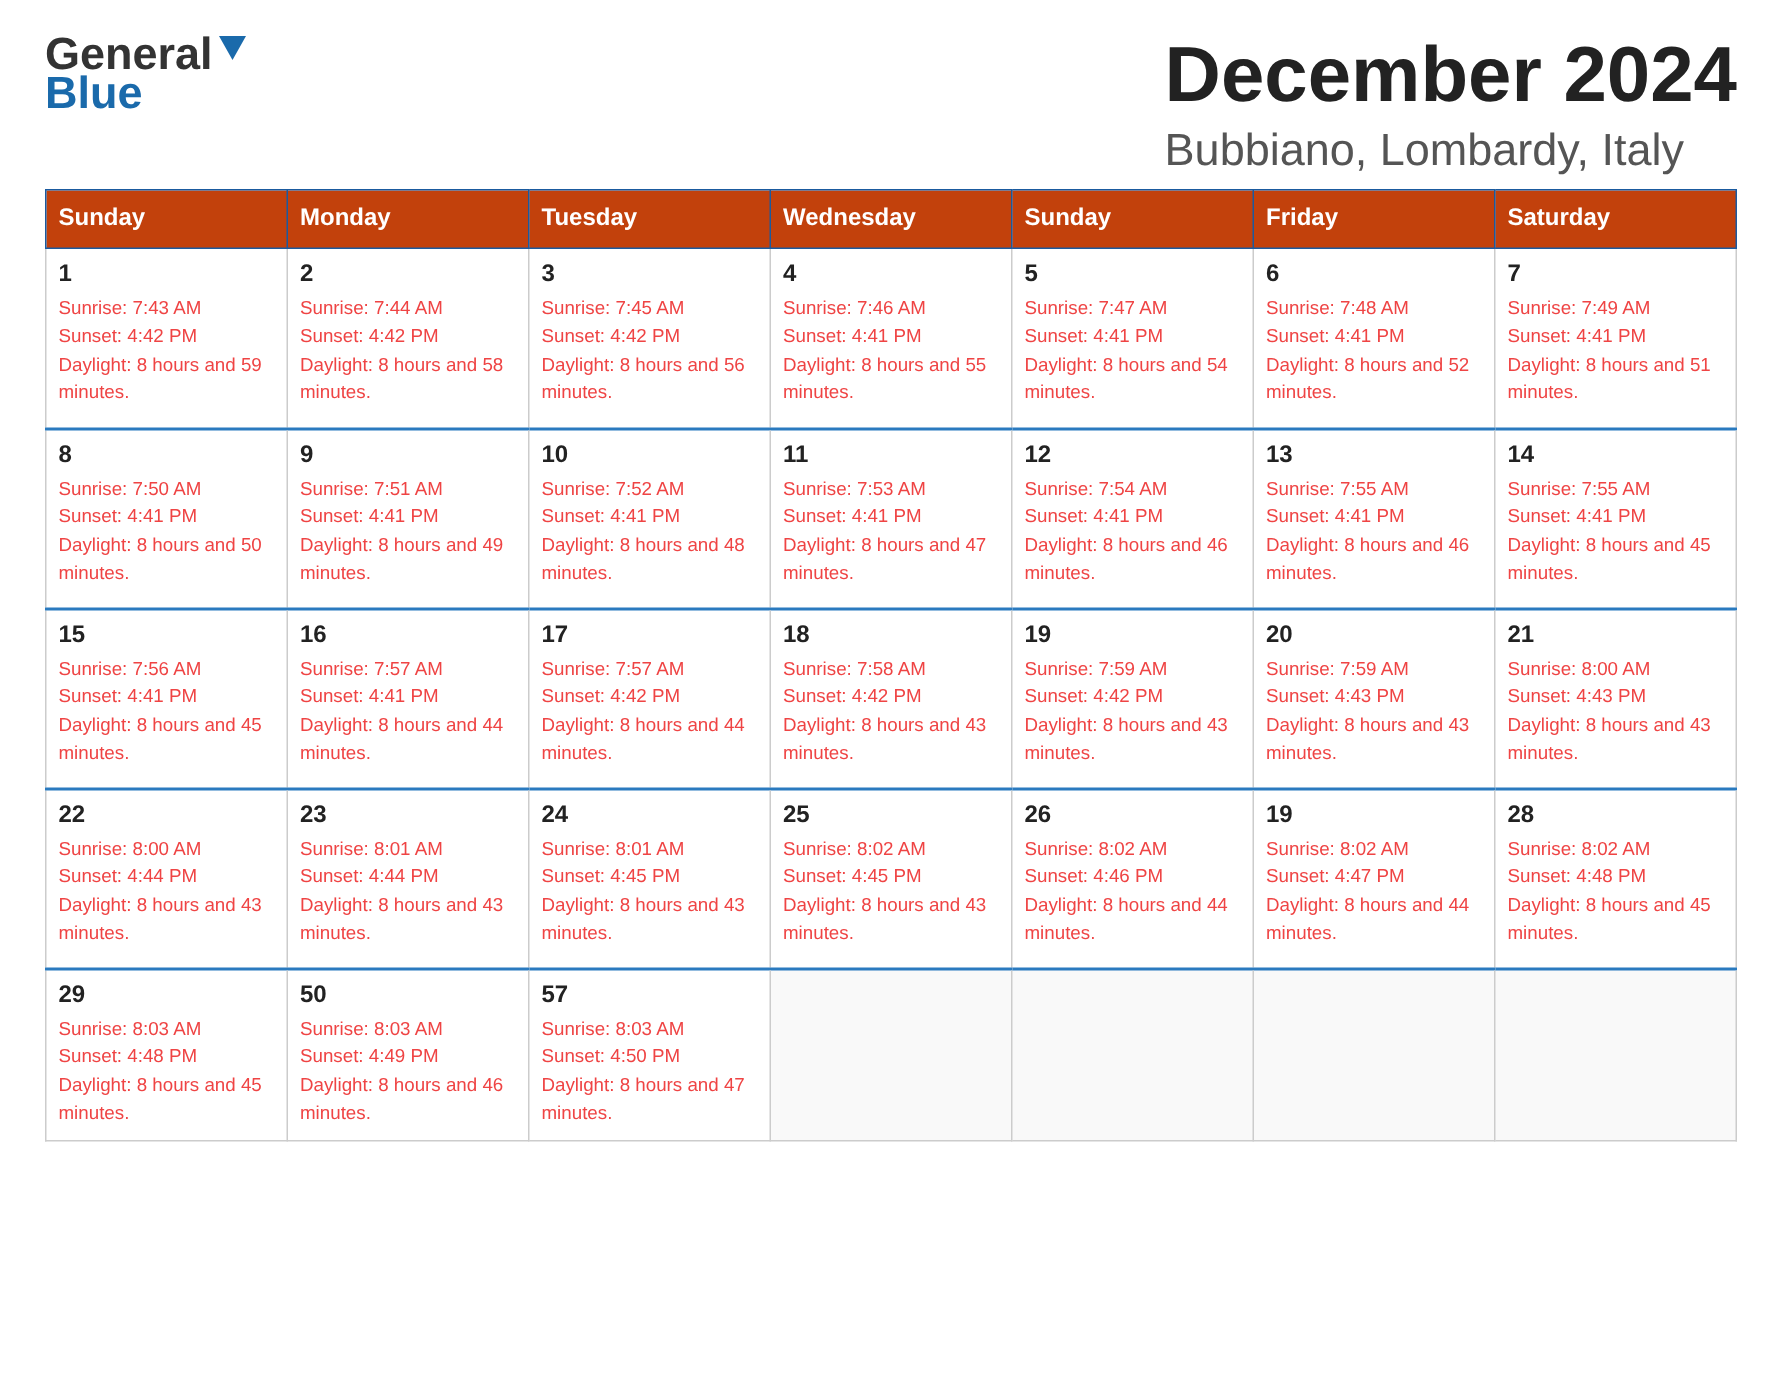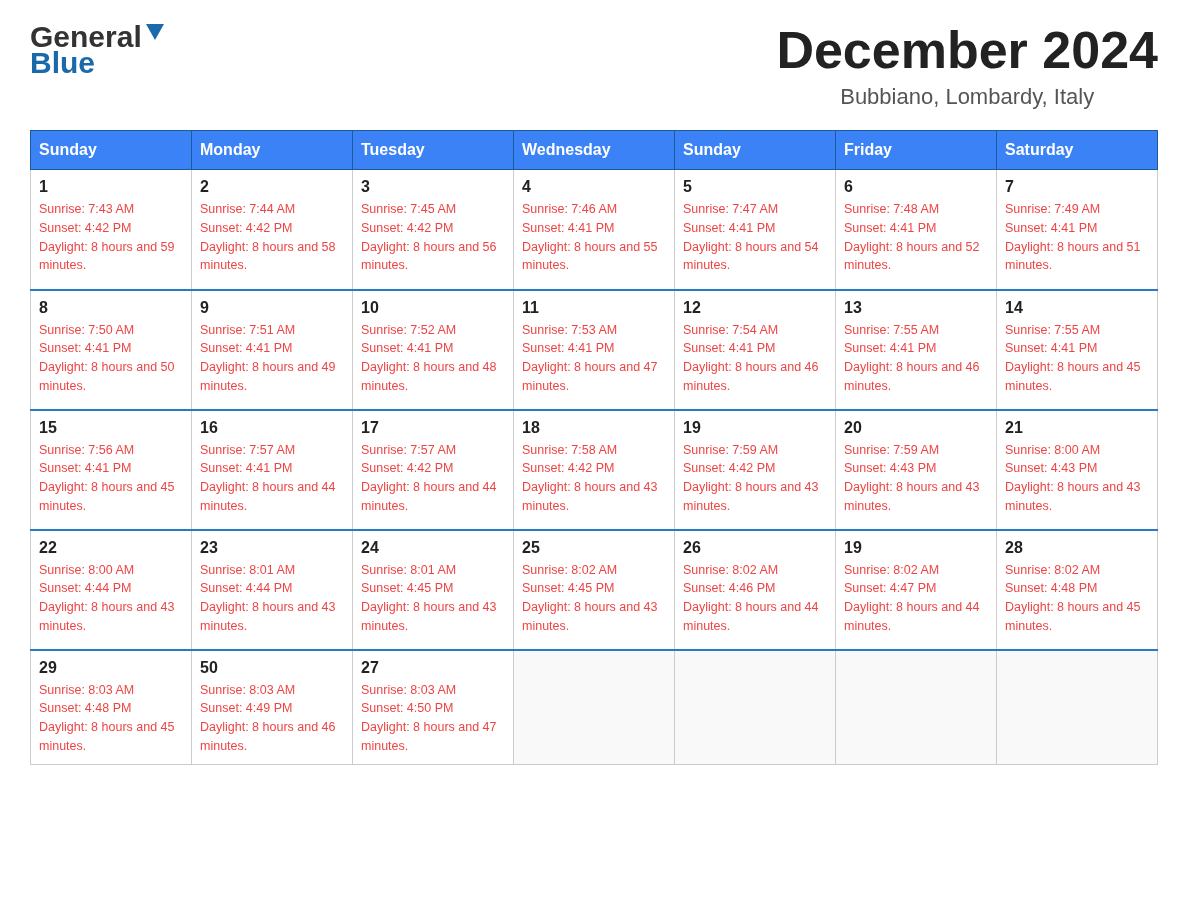--- a/index.html
+++ b/index.html
@@ -7,47 +7,47 @@
       font-family: Arial, sans-serif;
       background: #ffffff;
       padding: 20px 30px;
       width: 1188px;
       min-height: 918px;
     }
     .header-area {
       display: flex;
       justify-content: space-between;
       align-items: flex-start;
-      margin-bottom: 20px;
+      margin-bottom: 8px;
     }
     .logo {
       display: flex;
       flex-direction: column;
       align-items: flex-start;
     }
     .title-area {
-      text-align: center;
+      text-align: left;
     }
     .month-title {
       font-size: 52px;
       font-weight: bold;
       color: #222222;
     }
     .location-title {
-      font-size: 22px;
+      font-size: 30px;
       color: #555555;
       margin-top: 4px;
     }
     .calendar-table {
       width: 100%;
       border-collapse: collapse;
       border: 1px solid #cccccc;
     }
     .calendar-table th {
-      background-color: #3b82f6;
+      background-color: #c2410c;
       color: #ffffff;
       font-size: 16px;
       font-weight: bold;
       padding: 10px 8px;
       text-align: left;
       border: 1px solid #1a5a9f;
     }
     .calendar-table td {
       vertical-align: top;
       padding: 8px 8px;
@@ -357,21 +357,21 @@
       </td>
         <td>
         <span class="day-number">50</span>
         <div class="day-info">
           Sunrise: 8:03 AM<br>
           Sunset: 4:49 PM<br>
           Daylight: 8 hours and 46 minutes.
         </div>
       </td>
         <td>
-        <span class="day-number">27</span>
+        <span class="day-number">57</span>
         <div class="day-info">
           Sunrise: 8:03 AM<br>
           Sunset: 4:50 PM<br>
           Daylight: 8 hours and 47 minutes.
         </div>
       </td>
         <td></td>
         <td></td>
         <td></td>
         <td></td>

